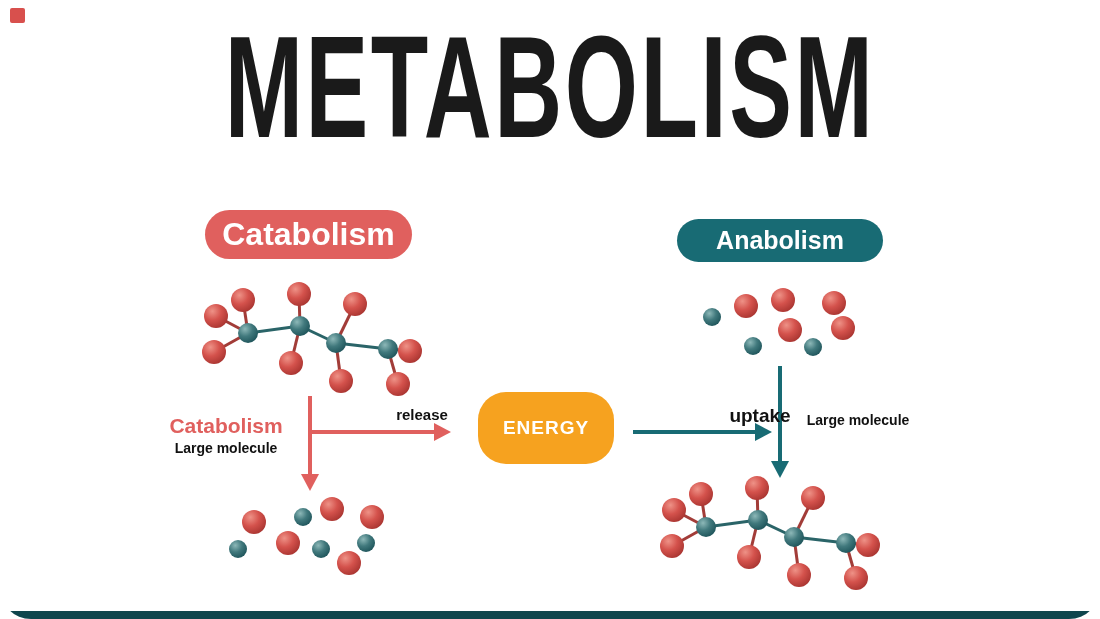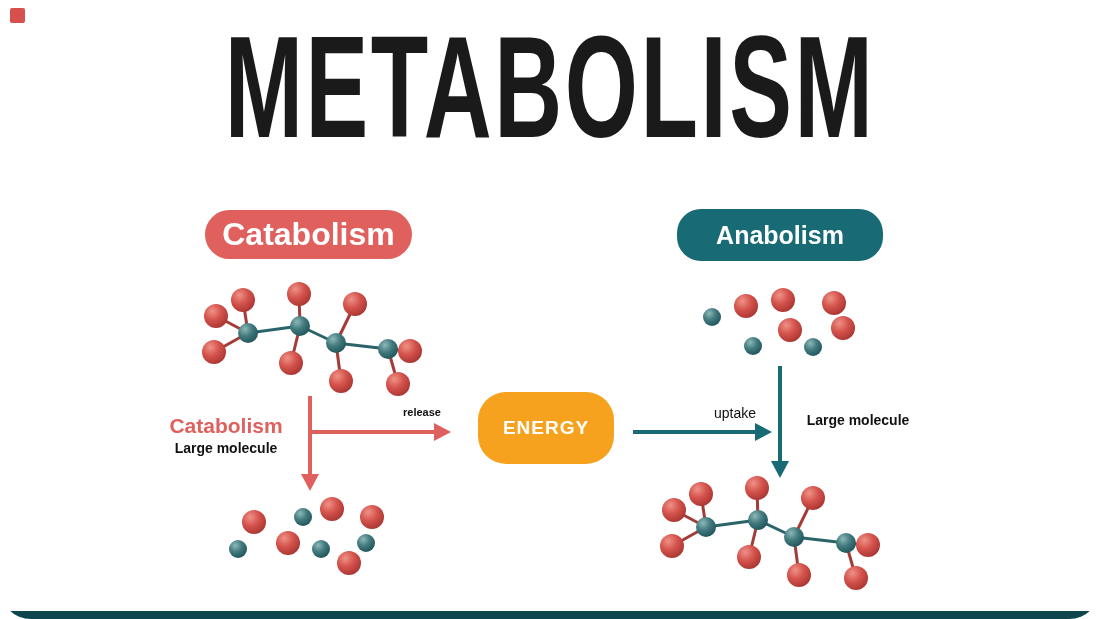--- a/index.html
+++ b/index.html
@@ -34,35 +34,35 @@
   
   .pill{
     display:flex;align-items:center;justify-content:center;
     color:#ffffff;font-weight:bold;
   }
   #pill-catabolism{
     left:205px;top:210px;width:207px;height:49px;
     background:var(--red);border-radius:25px;font-size:32px;
   }
   #pill-anabolism{
-    left:677px;top:209px;width:206px;height:52px;
+    left:677px;top:219px;width:206px;height:43px;
     background:var(--teal);border-radius:24px;font-size:25px;
   }
   #pill-energy{
     left:478px;top:392px;width:136px;height:72px;
     background:var(--orange);border-radius:28px;
     font-size:19px;letter-spacing:1px;
   }
   
   .lbl-block{text-align:center;line-height:1.15;}
   #breakdown-block{left:160px;top:414px;width:132px;}
   #breakdown-main{color:var(--red);font-size:21px;font-weight:bold;}
   #breakdown-sub{color:#111;font-size:14px;font-weight:bold;margin-top:2px;}
-  #release-label{left:386px;top:406px;width:72px;text-align:center;color:#111;font-size:11px;font-weight:bold;}
-  #uptake-label{left:699px;top:405px;width:72px;text-align:center;color:#111;font-size:14px;font-weight:normal;}
+  #release-label{left:386px;top:406px;width:72px;text-align:center;color:#111;font-size:15px;font-weight:bold;}
+  #uptake-label{left:724px;top:405px;width:72px;text-align:center;color:#111;font-size:19px;font-weight:bold;}
   #synthesize-block{left:793px;top:410px;width:130px;}
   #synthesize-main{color:var(--teal);font-size:21px;font-weight:bold;}
   #synthesize-sub{color:#111;font-size:14px;font-weight:bold;margin-top:2px;}
   
   #corner-accent{left:10px;top:8px;width:15px;height:15px;background:#d8504d;border-radius:2px;}
   #bottom-bar{left:0;right:0;bottom:0;height:8px;background:#0f464d;}
   
   .stroke-red{stroke:var(--red);stroke-width:4;fill:none;}
   .fill-red{fill:var(--red);stroke:none;}
   .stroke-teal{stroke:var(--teal);stroke-width:4;fill:none;}

